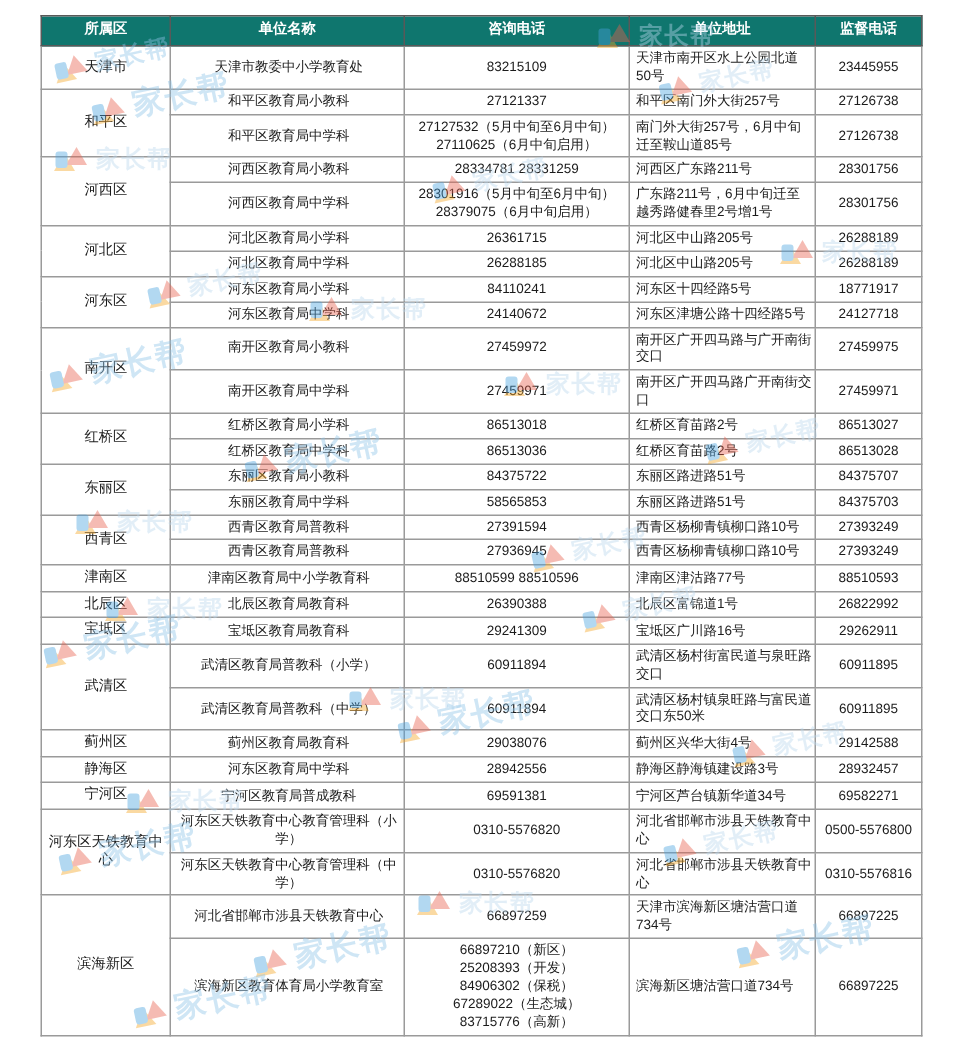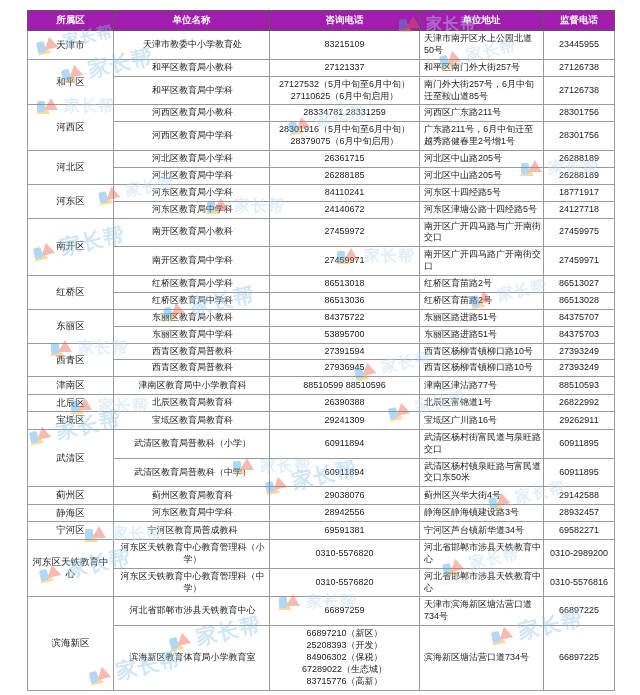--- a/index.html
+++ b/index.html
@@ -69,21 +69,21 @@
     border: 1px solid #9a9a9a;
     text-align: center;
     vertical-align: middle;
     font-size: 9px;
     line-height: 1.32;
     color: #1b1b1b;
     padding: 2px 2px;
     background: transparent;
   }
   thead th {
-    background: #a21caf;
+    background: #0f766e;
     color: #ffffff;
     font-weight: bold;
     font-size: 9.5px;
     height: 20px;
     border-color: #595959;
     padding: 3px 2px;
   }
   td.addr, td.unit { text-align: center; padding-left: 4px; }
   td.addr { text-align: left; }
   td.district { font-size: 9.5px; }
@@ -434,21 +434,21 @@
           </tr>
           <tr>
             <td class="district" rowspan="2">东丽区</td>
             <td class="unit">东丽区教育局小教科</td>
             <td class="ml">84375722</td>
             <td class="addr">东丽区路进路51号</td>
             <td>84375707</td>
           </tr>
           <tr>
             <td class="unit">东丽区教育局中学科</td>
-            <td class="ml">53895700</td>
+            <td class="ml">58565853</td>
             <td class="addr">东丽区路进路51号</td>
             <td>84375703</td>
           </tr>
           <tr>
             <td class="district" rowspan="2">西青区</td>
             <td class="unit">西青区教育局普教科</td>
             <td class="ml">27391594</td>
             <td class="addr">西青区杨柳青镇柳口路10号</td>
             <td>27393249</td>
           </tr>
@@ -511,21 +511,21 @@
             <td class="unit">宁河区教育局普成教科</td>
             <td class="ml">69591381</td>
             <td class="addr">宁河区芦台镇新华道34号</td>
             <td>69582271</td>
           </tr>
           <tr>
             <td class="district" rowspan="2">河东区天铁教育中心</td>
             <td class="unit">河东区天铁教育中心教育管理科（小学）</td>
             <td class="ml">0310-5576820</td>
             <td class="addr">河北省邯郸市涉县天铁教育中心</td>
-            <td>0310-2989200</td>
+            <td>0500-5576800</td>
           </tr>
           <tr>
             <td class="unit">河东区天铁教育中心教育管理科（中学）</td>
             <td class="ml">0310-5576820</td>
             <td class="addr">河北省邯郸市涉县天铁教育中心</td>
             <td>0310-5576816</td>
           </tr>
           <tr>
             <td class="district" rowspan="2">滨海新区</td>
             <td class="unit">河北省邯郸市涉县天铁教育中心</td>

